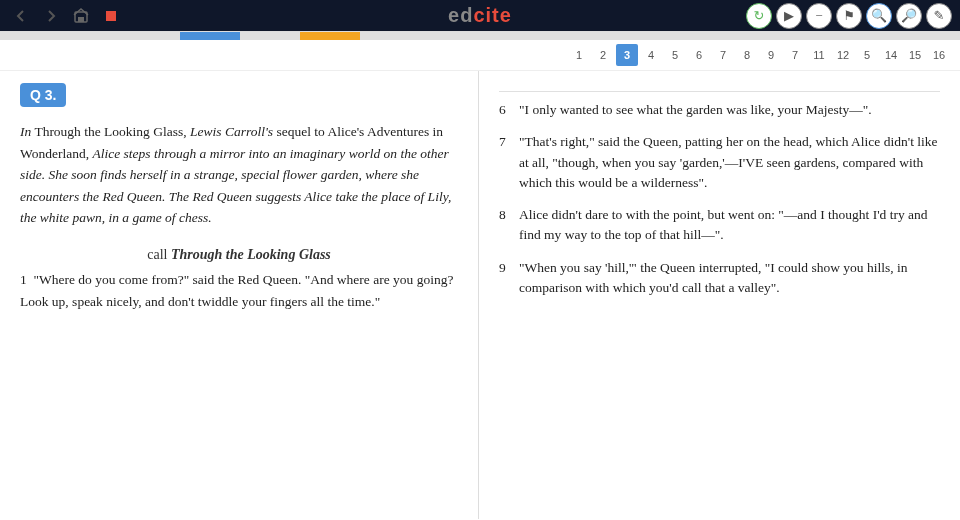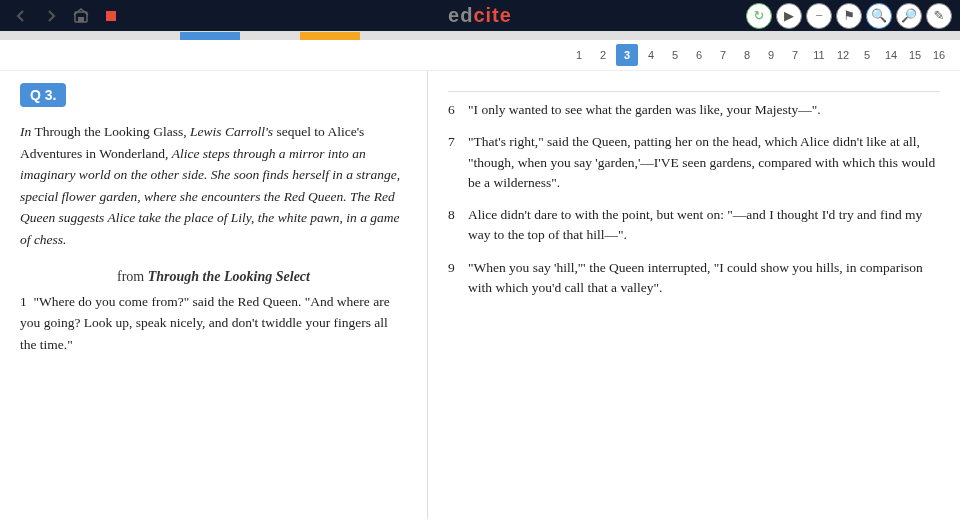--- a/index.html
+++ b/index.html
@@ -103,21 +103,21 @@
 
     
     #main {
       display: flex;
       height: calc(520px - 32px - 8px - 32px);
       overflow: hidden;
     }
 
     
     #left-panel {
-      width: 428px;
+      width: 479px;
       padding: 12px 20px;
       overflow-y: auto;
       border-right: 1px solid #ddd;
     }
 
     .question-label {
       display: inline-block;
       background: #4a90d9;
       color: #fff;
       font-family: Arial, sans-serif;
@@ -311,21 +311,21 @@
 <div id="main">
 
   <div id="left-panel">
     <div class="question-label">Q 3.</div>
 
     <p class="passage-text">
       <em>In</em> Through the Looking Glass, <em>Lewis Carroll's</em> sequel to Alice's Adventures in Wonderland, <em>Alice steps through a mirror into an imaginary world on the other side. She soon finds herself in a strange, special flower garden, where she encounters the Red Queen. The Red Queen suggests Alice take the place of Lily, the white pawn, in a game of chess.</em>
     </p>
 
     <div class="book-attribution">
-      <span class="from-word">from </span><span class="book-title">Through the Looking Select</span>
+      <span class="from-word">call </span><span class="book-title">Through the Looking Glass</span>
     </div>
 
     <div class="passage-numbered">
       <span class="num">1 &nbsp;</span><span>"Where do you come from?" said the Red Queen. "And where are you going? Look up, speak nicely, and don't twiddle your fingers all the time."</span>
     </div>
 
   </div>
 
   <div id="right-panel">
 

